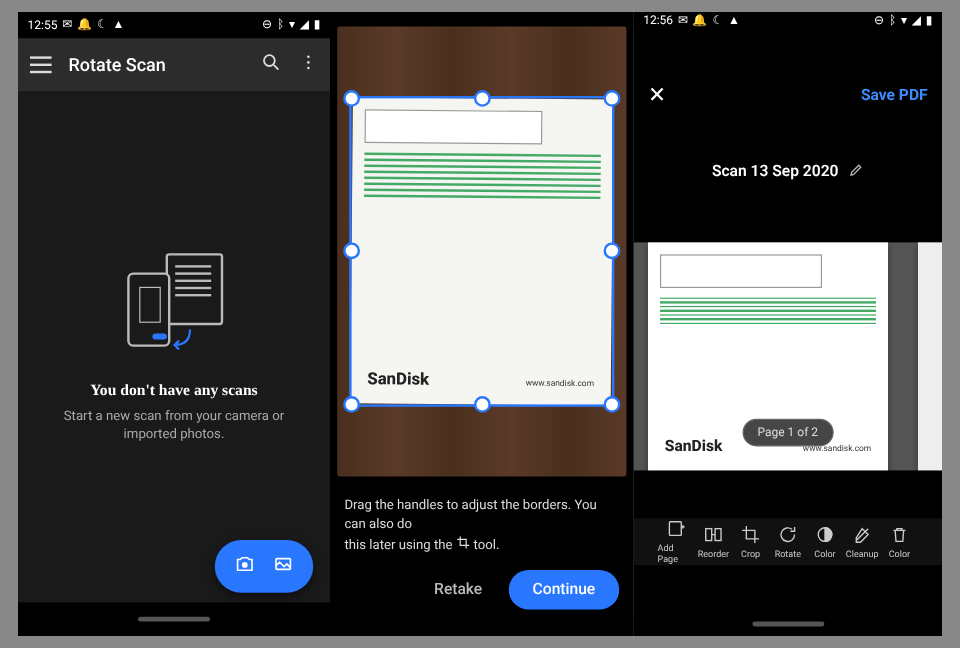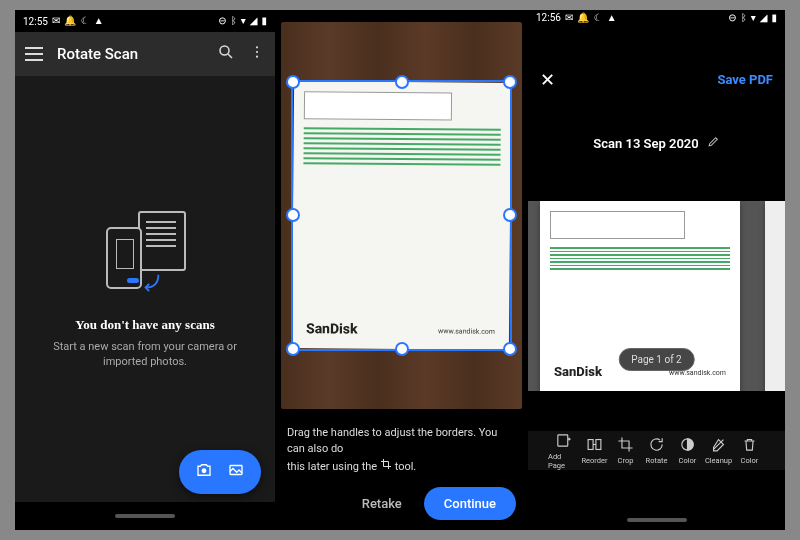--- a/index.html
+++ b/index.html
@@ -55,21 +55,21 @@
   .doc-lines span { display:block; height:2px; background:#4a6; margin-bottom:3px; }
   .doc-logo { position:absolute; left:8px; bottom:6px; font-weight:800; font-size:14px; color:#222; }
   .doc-url { position:absolute; right:8px; bottom:8px; font-size:7px; color:#333; }
   .crop-frame { position:absolute; left:10px; right:10px; top:58px; bottom:58px; border:2px solid #2977ff; }
   .handle { position:absolute; width:14px; height:14px; border:2px solid #2977ff; background:#fff; border-radius:50%; }
   .h-tl{left:-7px;top:-7px}.h-tr{right:-7px;top:-7px}.h-bl{left:-7px;bottom:-7px}.h-br{right:-7px;bottom:-7px}
   .h-tm{left:50%;top:-7px;margin-left:-7px}.h-bm{left:50%;bottom:-7px;margin-left:-7px}
   .h-lm{left:-7px;top:50%;margin-top:-7px}.h-rm{right:-7px;top:50%;margin-top:-7px}
   .tip { color:#ddd; font-size:11px; padding:10px 12px 4px; line-height:1.5; }
   .tip .crop-glyph { display:inline-block; vertical-align:middle; }
-  .actions2 { display:flex; justify-content:flex-end; align-items:center; gap:12px; padding:8px 12px 10px; }
+  .actions2 { display:flex; justify-content:flex-end; align-items:center; gap:12px; padding:8px 12px 22px; }
   .retake { color:#bbb; font-size:13px; font-weight:500; padding:8px 10px; }
   .continue { background:#2977ff; color:#fff; font-size:13px; font-weight:500; padding:9px 20px; border-radius:18px; }
 
   
   .topbar3 { height:40px; display:flex; align-items:center; padding:0 12px; justify-content:space-between; }
   .close-icn { color:#fff; font-size:18px; }
   .savepdf { color:#3b8cff; font-size:13px; font-weight:700; }
   .titlebar3 { display:flex; align-items:center; justify-content:center; gap:8px; color:#fff; font-size:13px; font-weight:600; padding:2px 0 10px; }
   .pencil { color:#bbb; }
   .review-area { flex:1; background:#555; position:relative; display:flex; align-items:center; }

